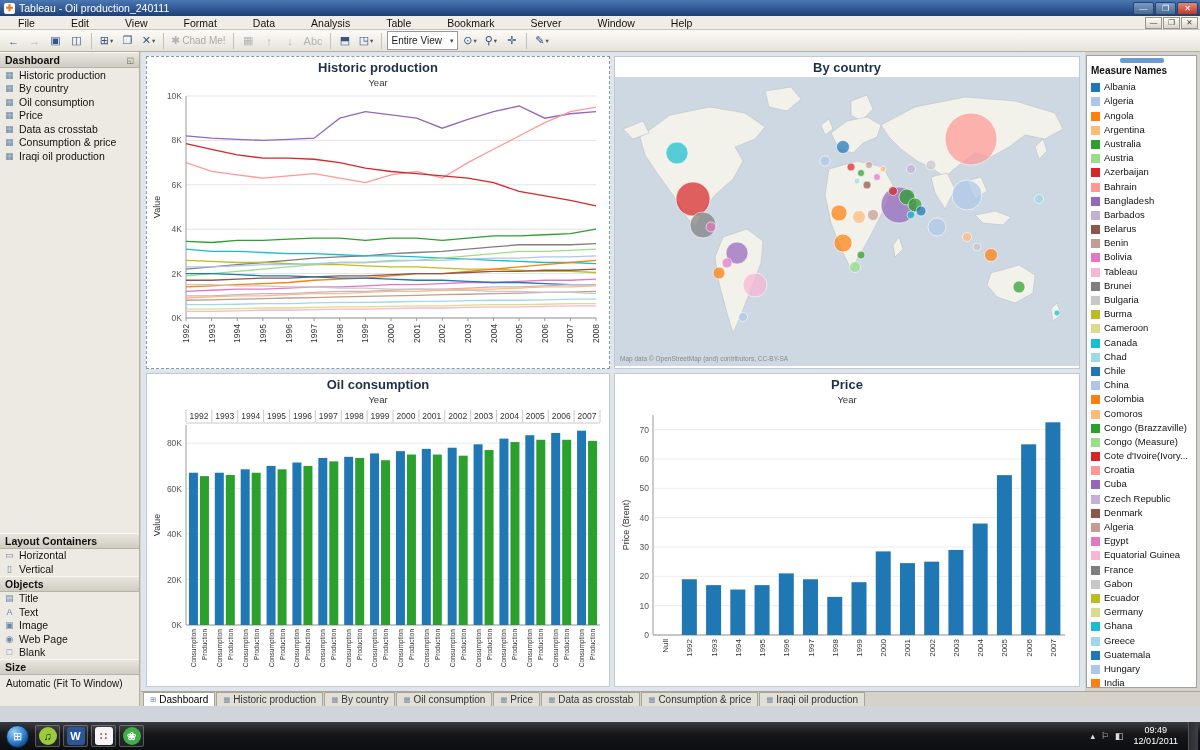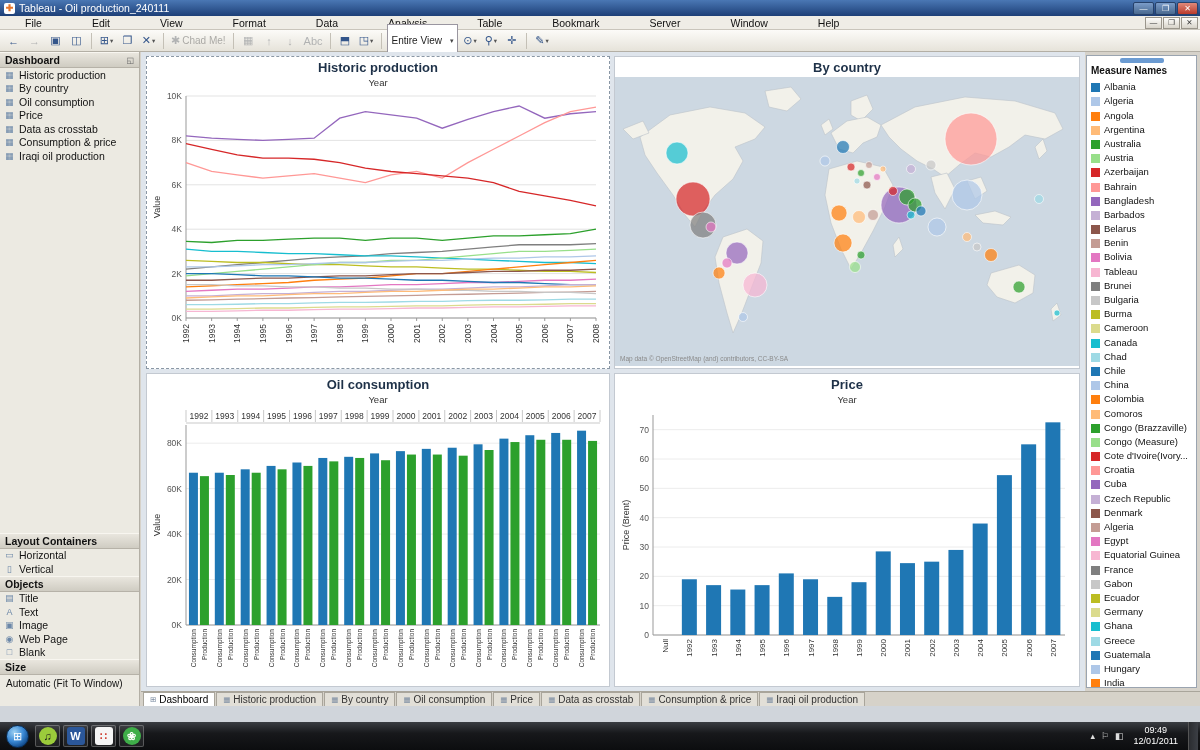--- a/index.html
+++ b/index.html
@@ -9,32 +9,32 @@
 
   
   .titlebar{position:absolute;left:0;top:0;width:1200px;height:16px;background:linear-gradient(180deg,#4a77b4,#1d3f77);color:#fff;font-size:10.5px;display:flex;align-items:center;padding:0 2px;}
   .app-icon{width:11px;height:11px;background:#fff;color:#e8762c;font-size:9px;line-height:11px;text-align:center;border-radius:2px;margin:0 4px 0 2px;font-weight:bold;}
   .win-btns{margin-left:auto;display:flex;gap:1px;}
   .win-btn{width:21px;height:13px;font-size:8px;line-height:11px;text-align:center;color:#fff;background:linear-gradient(#7b9cc9,#49698f);border:1px solid #27426b;border-radius:2px;}
   .win-btn.close{background:linear-gradient(#e0897a,#b93a2b);}
 
   
   .menubar{position:absolute;left:0;top:16px;width:1200px;height:14px;background:#efede6;border-bottom:1px solid #c9c5bb;display:flex;align-items:center;font-size:10.5px;color:#111;}
-  .menu-item{padding:0 25px;line-height:14px;}
+  .menu-item{padding:0 18px;line-height:14px;}
   .mdi-btns{margin-left:auto;display:flex;margin-right:2px;gap:1px;}
   .mdi-btn{width:17px;height:12px;font-size:7.5px;line-height:10px;text-align:center;border:1px solid #9a968c;background:linear-gradient(#fdfdfb,#d8d4ca);color:#333;}
 
   
   .toolbar{position:absolute;left:0;top:30px;width:1200px;height:22px;background:linear-gradient(#fcfbf8,#e6e3da);border-bottom:1px solid #b3afa5;display:flex;align-items:center;padding:0 4px;gap:2px;}
   .tb-btn{min-width:19px;height:18px;display:flex;align-items:center;justify-content:center;font-size:11px;color:#33558a;padding:0 2px;border-radius:2px;}
   .tb-btn .caret{font-size:6.5px;color:#555;margin-left:1px;}
   .tb-btn.disabled{opacity:.38;filter:grayscale(.8);}
   .tb-label{font-size:10px;color:#333;margin-left:2px;}
   .tb-sep{width:1px;height:16px;background:#c4c0b6;margin:0 3px;}
-  .tb-select{height:33px;background:#fff;border:1px solid #9a96a0;font-size:10px;display:flex;align-items:center;padding:0 4px;gap:8px;color:#222;}
+  .tb-select{height:19px;background:#fff;border:1px solid #9a96a0;font-size:10px;display:flex;align-items:center;padding:0 4px;gap:8px;color:#222;}
   .tb-select .caret{font-size:7px;color:#444;}
 
   
   .left-panel{position:absolute;left:0;top:52px;width:140px;height:654px;background:#eceae2;border-right:1px solid #b3afa5;display:flex;flex-direction:column;font-size:10.5px;color:#111;}
   .panel-header{height:16px;flex:0 0 16px;background:linear-gradient(#e9e6de,#cfccc2);border-top:1px solid #f8f6f0;border-bottom:1px solid #b6b2a8;font-weight:bold;padding:0 5px;display:flex;align-items:center;justify-content:space-between;}
   .panel-header .hico{font-size:8px;color:#666;font-weight:normal;}
   .panel-item{height:13.5px;flex:0 0 13.5px;display:flex;align-items:center;padding:0 4px;gap:4px;white-space:nowrap;}
   .panel-item .ico{color:#6b87a8;font-size:9px;width:11px;text-align:center;flex:0 0 11px;}
   .panel-spacer{flex:1;}
   .size-row{height:16px;flex:0 0 16px;display:flex;align-items:center;padding:0 6px;font-size:10px;}

